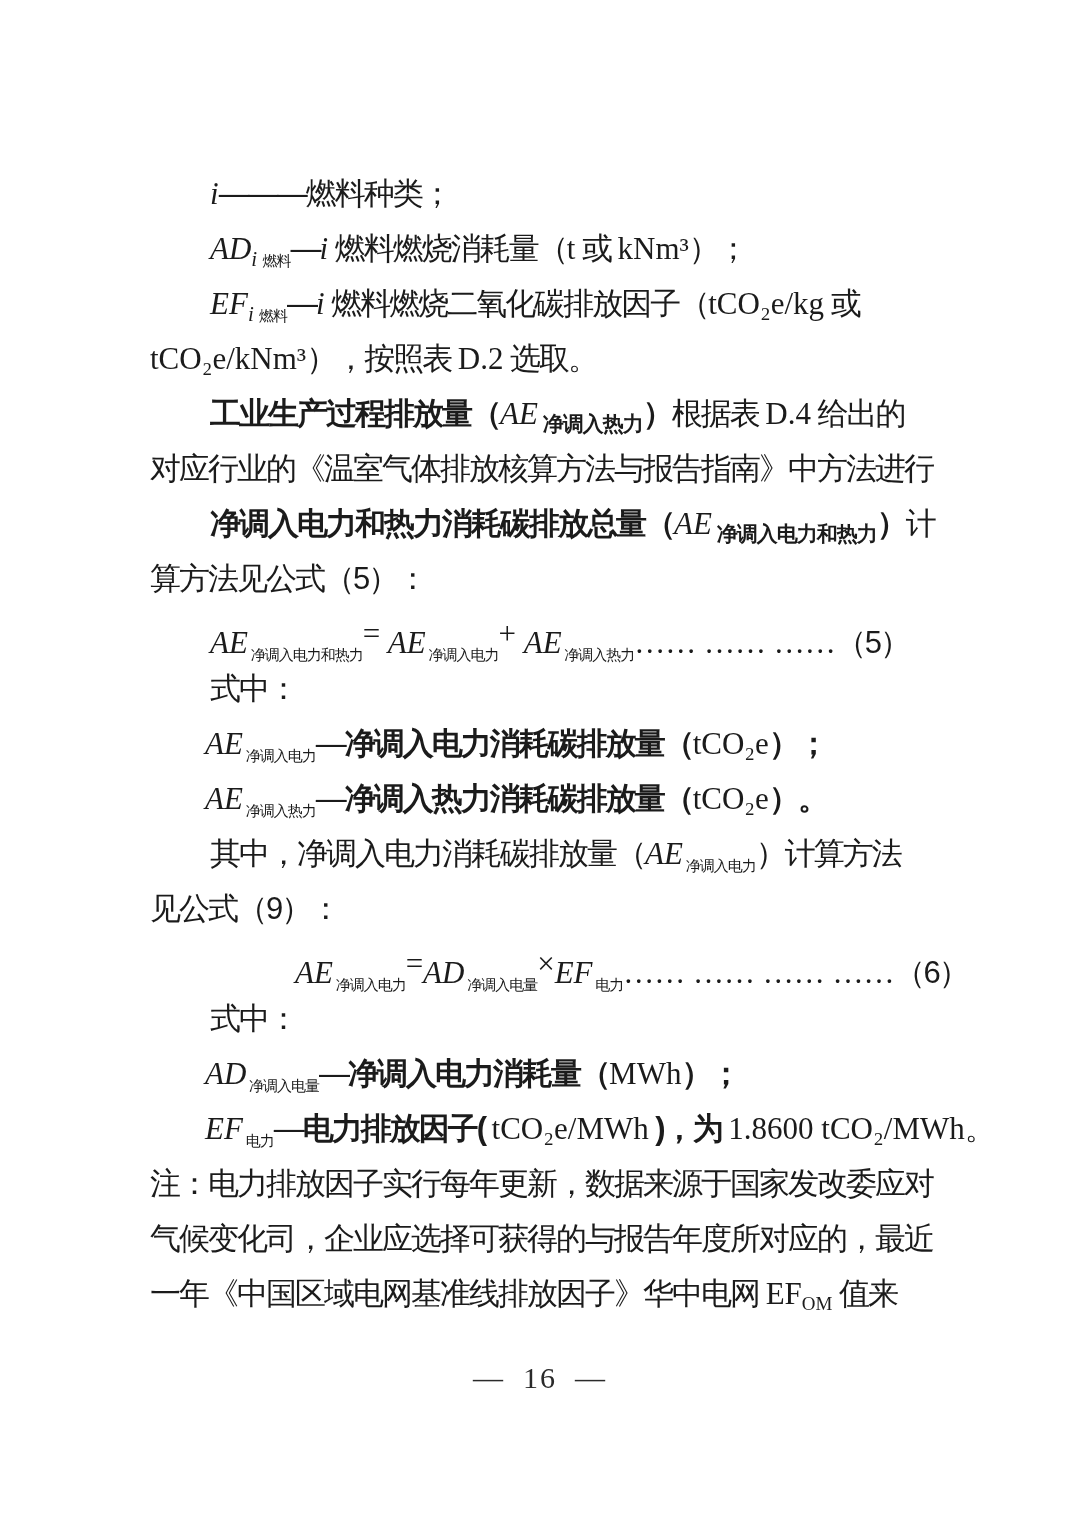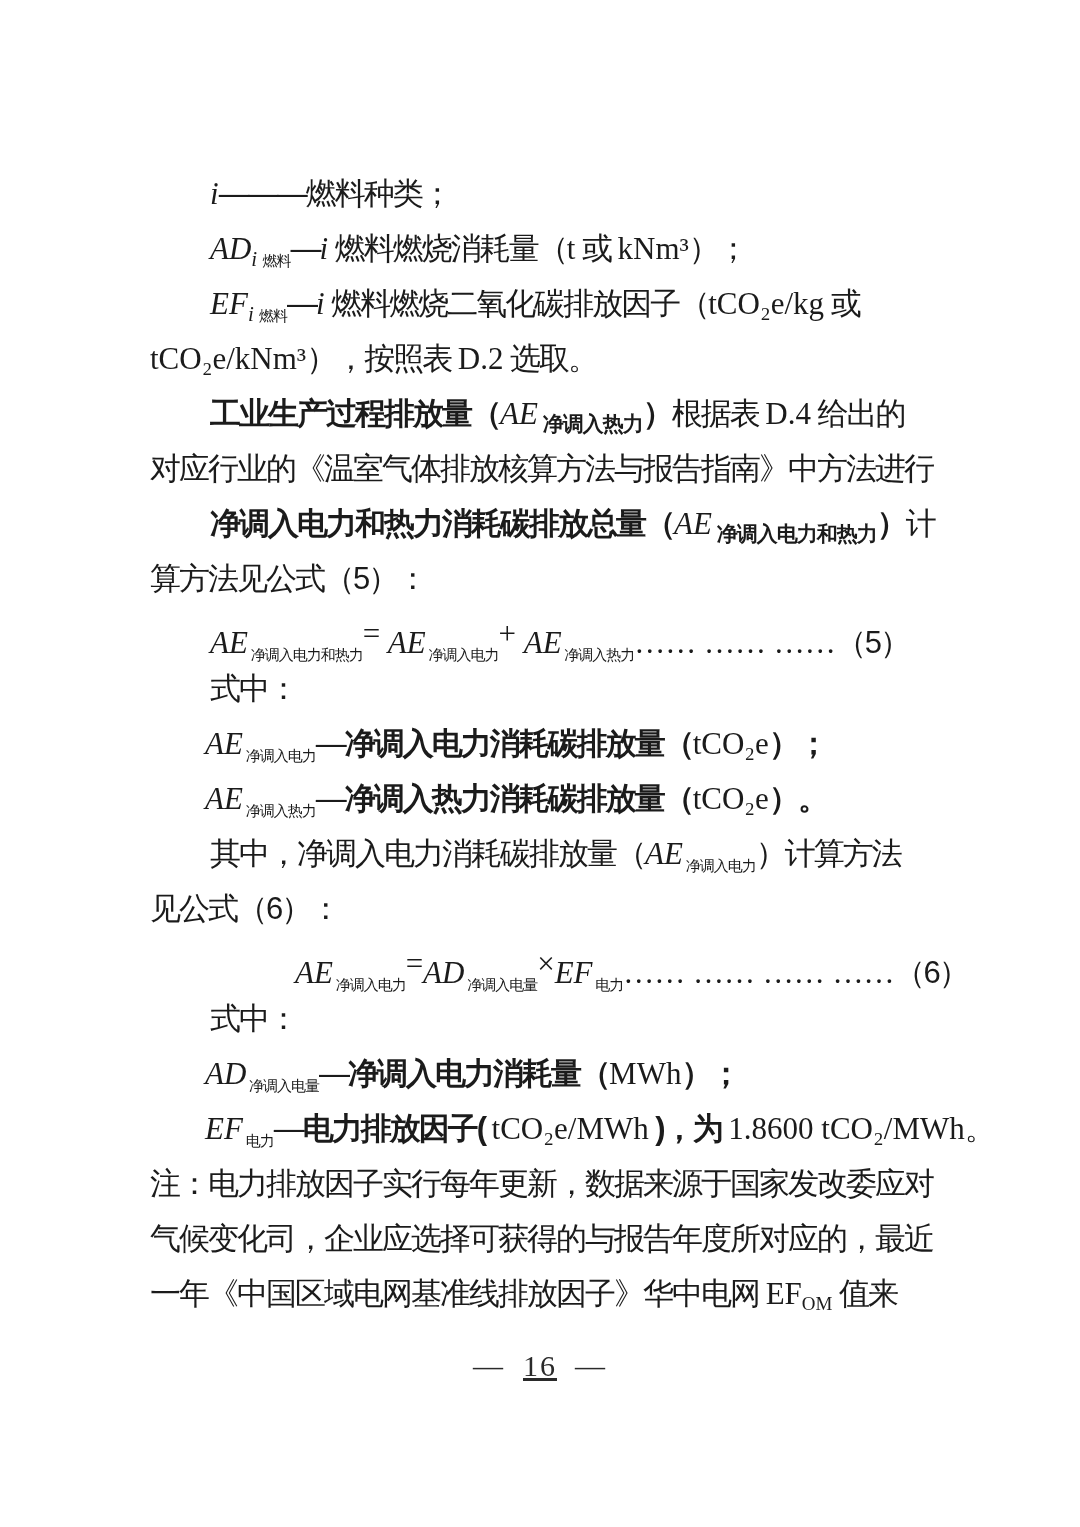--- a/index.html
+++ b/index.html
@@ -30,48 +30,47 @@
   .s-b  {font-family:"Liberation Sans",sans-serif;letter-spacing:-2px;font-weight:bold;}
   .s-it {font-family:"Liberation Serif",serif;font-style:italic;letter-spacing:0;}
   .s-lat{font-family:"Liberation Serif",serif;letter-spacing:0;}
   .s-sub {font-family:Liberation Serif, serif;font-size:15px;letter-spacing:-1px;vertical-align:-7px;}
   .s-bsub{font-family:"Liberation Sans",sans-serif;font-size:21px;letter-spacing:-1px;vertical-align:-7px;font-weight:bold;}
   .s-isub{font-family:"Liberation Serif",serif;font-style:italic;font-size:21px;vertical-align:-7px;}
   .s-lsub{font-family:Liberation Serif, serif;font-size:19px;vertical-align:-6px;}
   .s-op {font-family:"Liberation Serif",serif;vertical-align:9px;}
 
   .footer{
-    margin-top:28px;
+    margin-top:40px;
     text-align:center;
     font-family:"Liberation Serif",serif;
     font-size:30px;
     letter-spacing:2px;
     color:#2a2a2a;
-    text-decoration:underline;
   }
   .footer .dash{display:inline-block;padding:0 18px;}
 </style>
 </head>
 <body>
 
 <div id="doc">
     <div class="line ind-p"><span class="s-it">i</span><span class="s-cn">———燃料种类；</span></div>
     <div class="line ind-p"><span class="s-it">AD</span><span class="s-isub">i </span><span class="s-sub">燃料</span><span class="s-cn">—</span><span class="s-it">i</span><span class="s-cn"> 燃料燃烧消耗量（</span><span class="s-lat">t</span><span class="s-cn"> 或 </span><span class="s-lat">kNm³</span><span class="s-cn">）；</span></div>
     <div class="line ind-p"><span class="s-it">EF</span><span class="s-isub">i </span><span class="s-sub">燃料</span><span class="s-cn">—</span><span class="s-it">i</span><span class="s-cn"> 燃料燃烧二氧化碳排放因子（</span><span class="s-lat">tCO₂e/kg</span><span class="s-cn"> 或</span></div>
     <div class="line ind-n"><span class="s-lat">tCO₂e/kNm³</span><span class="s-cn">），按照表 </span><span class="s-lat">D.2</span><span class="s-cn"> 选取。</span></div>
     <div class="line ind-p"><span class="s-b">工业生产过程排放量（</span><span class="s-it">AE</span><span class="s-bsub"> 净调入热力</span><span class="s-b">）</span><span class="s-cn">根据表 </span><span class="s-lat">D.4</span><span class="s-cn"> 给出的</span></div>
     <div class="line ind-n"><span class="s-cn">对应行业的《温室气体排放核算方法与报告指南》中方法进行</span></div>
     <div class="line ind-p"><span class="s-b">净调入电力和热力消耗碳排放总量（</span><span class="s-it">AE</span><span class="s-bsub"> 净调入电力和热力</span><span class="s-b">）</span><span class="s-cn">计</span></div>
     <div class="line ind-n"><span class="s-cn">算方法见公式（5）：</span></div>
     <div class="line ind-p"><span class="s-it">AE</span><span class="s-sub"> 净调入电力和热力</span><span class="s-op">= </span><span class="s-it">AE</span><span class="s-sub"> 净调入电力</span><span class="s-op">+ </span><span class="s-it">AE</span><span class="s-sub"> 净调入热力</span><span class="s-lat">…… …… ……</span><span class="s-cn">（5）</span></div>
     <div class="line ind-p"><span class="s-cn">式中：</span></div>
     <div class="line ind-d"><span class="s-it">AE</span><span class="s-sub"> 净调入电力</span><span class="s-cn">—</span><span class="s-b">净调入电力消耗碳排放量（</span><span class="s-lat">tCO₂e</span><span class="s-b">）；</span></div>
     <div class="line ind-d"><span class="s-it">AE</span><span class="s-sub"> 净调入热力</span><span class="s-cn">—</span><span class="s-b">净调入热力消耗碳排放量（</span><span class="s-lat">tCO₂e</span><span class="s-b">）。</span></div>
     <div class="line ind-p"><span class="s-cn">其中，净调入电力消耗碳排放量（</span><span class="s-it">AE</span><span class="s-sub"> 净调入电力</span><span class="s-cn">）计算方法</span></div>
-    <div class="line ind-n"><span class="s-cn">见公式（6）：</span></div>
+    <div class="line ind-n"><span class="s-cn">见公式（9）：</span></div>
     <div class="line ind-f"><span class="s-it">AE</span><span class="s-sub"> 净调入电力</span><span class="s-op">=</span><span class="s-it">AD</span><span class="s-sub"> 净调入电量</span><span class="s-op">×</span><span class="s-it">EF</span><span class="s-sub"> 电力</span><span class="s-lat">…… …… …… ……</span><span class="s-cn">（6）</span></div>
     <div class="line ind-p"><span class="s-cn">式中：</span></div>
     <div class="line ind-d"><span class="s-it">AD</span><span class="s-sub"> 净调入电量</span><span class="s-cn">—</span><span class="s-b">净调入电力消耗量（</span><span class="s-lat">MWh</span><span class="s-b">）；</span></div>
     <div class="line ind-d"><span class="s-it">EF</span><span class="s-sub"> 电力</span><span class="s-cn">—</span><span class="s-b">电力排放因子( </span><span class="s-lat">tCO₂e/MWh</span><span class="s-b"> )，为 </span><span class="s-lat">1.8600 tCO₂/MWh</span><span class="s-cn">。</span></div>
     <div class="line ind-n"><span class="s-cn">注：电力排放因子实行每年更新，数据来源于国家发改委应对</span></div>
     <div class="line ind-n"><span class="s-cn">气候变化司，企业应选择可获得的与报告年度所对应的，最近</span></div>
     <div class="line ind-n"><span class="s-cn">一年《中国区域电网基准线排放因子》华中电网 </span><span class="s-lat">EF</span><span class="s-lsub">OM</span><span class="s-cn"> 值来</span></div>
   </div>
 
 <div class="footer">

